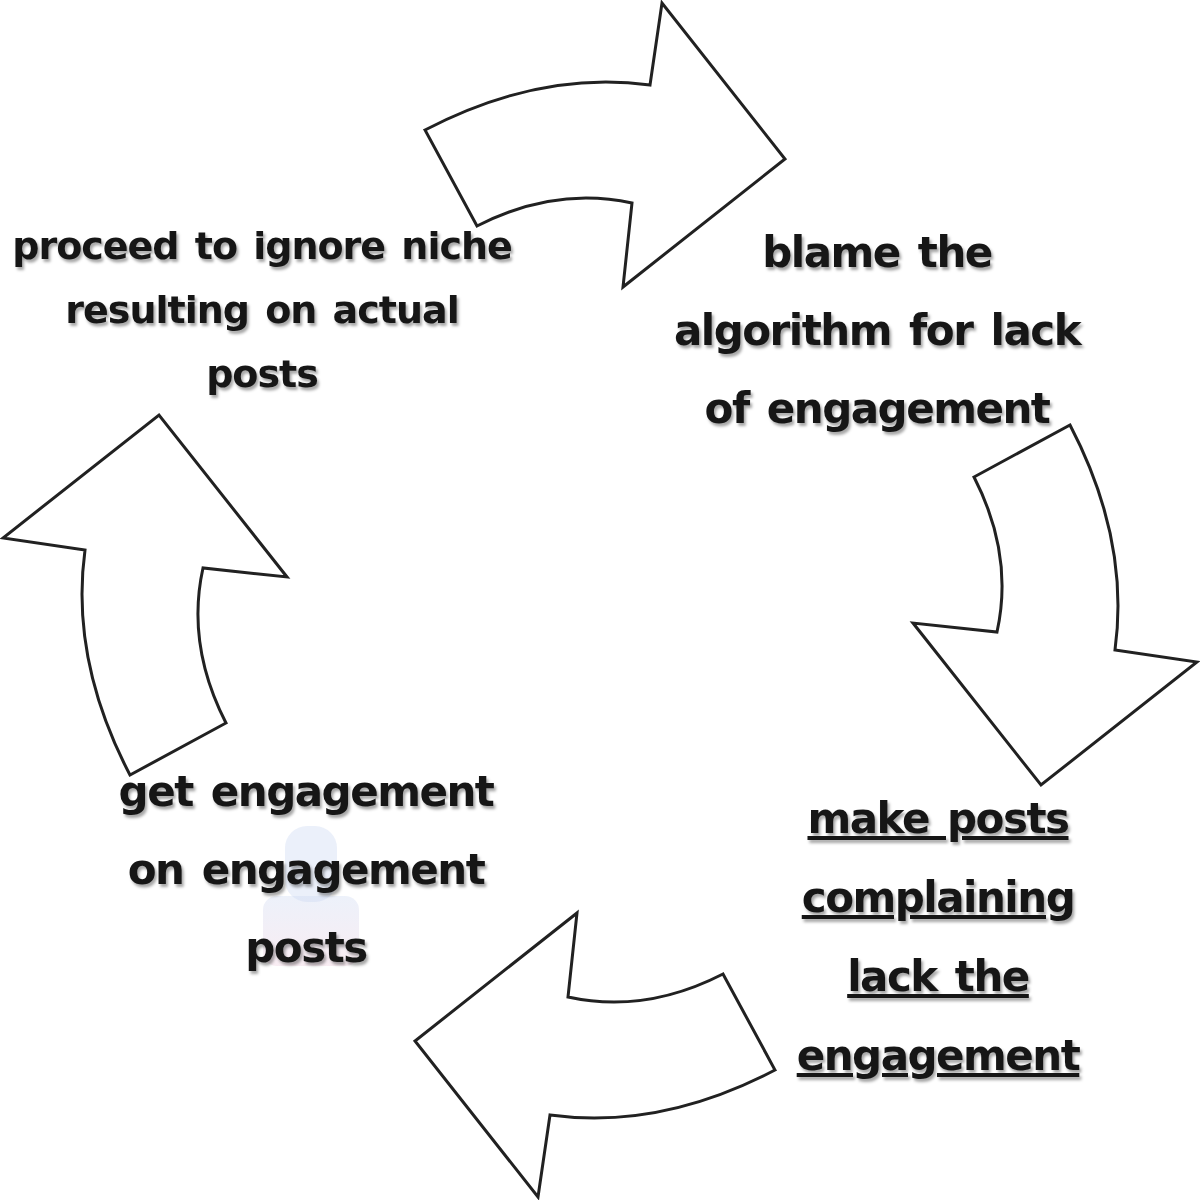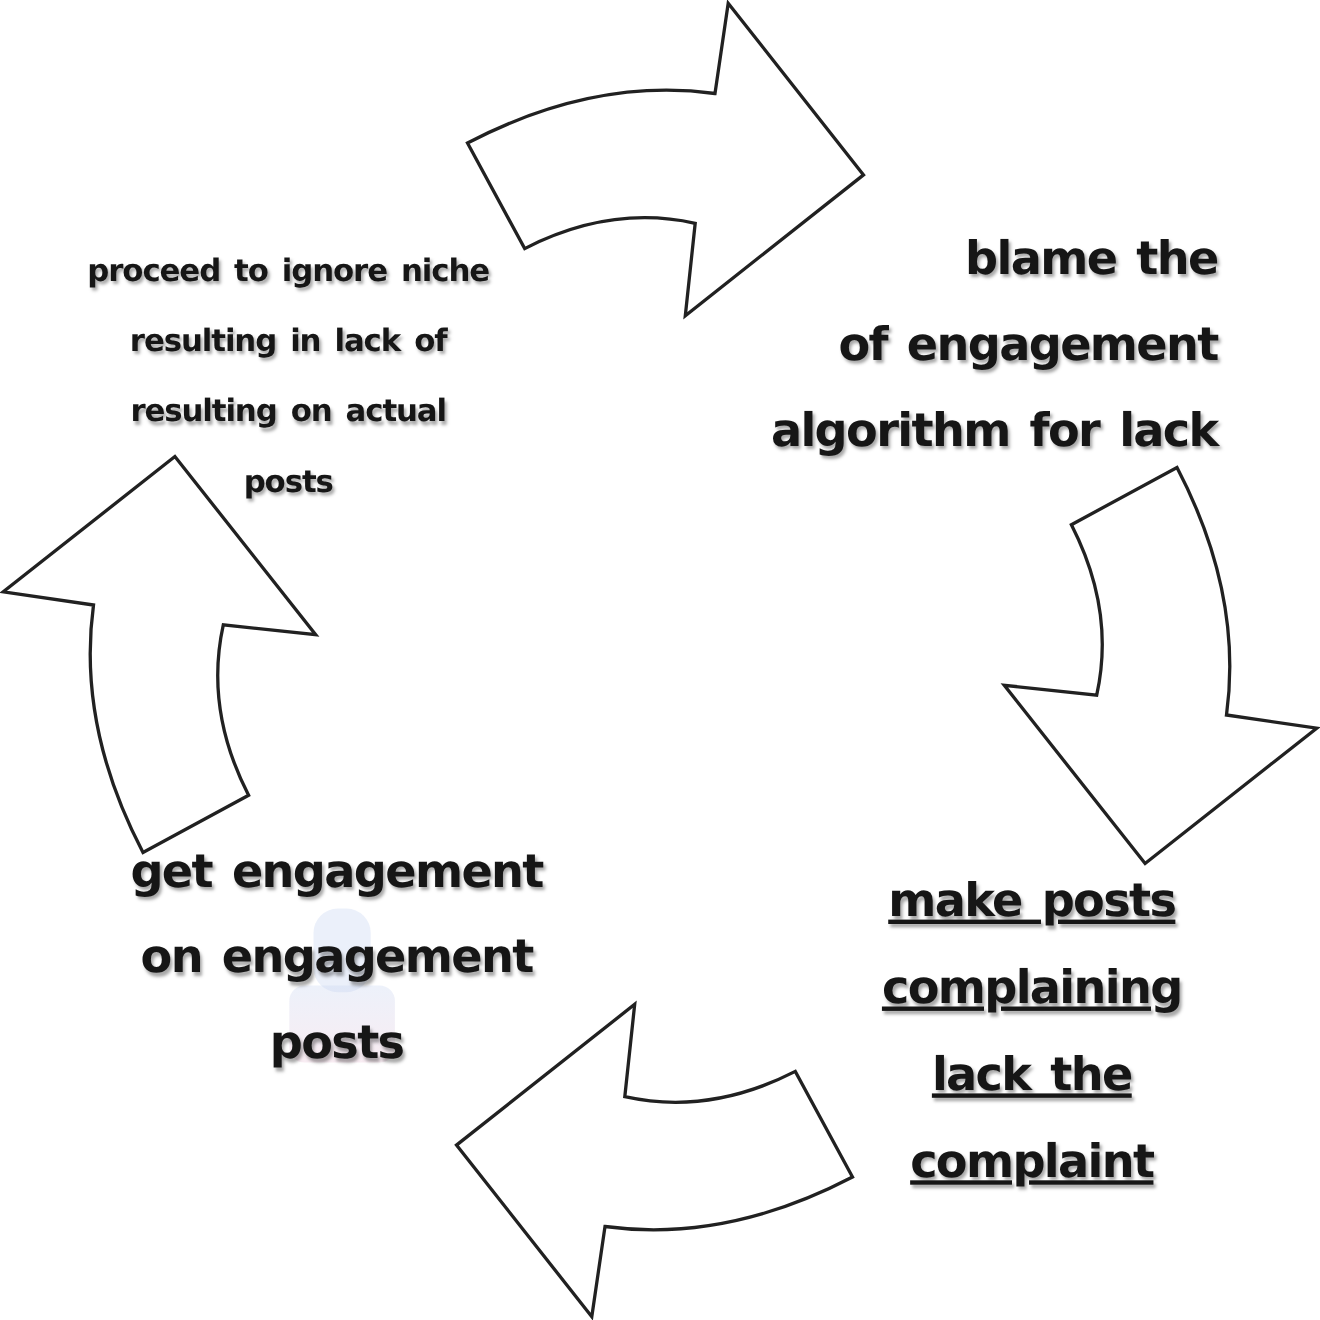--- a/index.html
+++ b/index.html
@@ -25,21 +25,21 @@
   .text-block {
     position: absolute;
     text-align: center;
     font-weight: 700;
     color: #161616;
     text-shadow: 2px 3px 3px rgba(0,0,0,0.35);
     z-index: 2;
   }
   .text-block .line { white-space: nowrap; }
   .tb-small {
-    font-size: 28px;
+    font-size: 38px;
     line-height: 64px;
     letter-spacing: -1px;
     word-spacing: 4px;
   }
   .tb-large {
     font-size: 42px;
     line-height: 78px;
     letter-spacing: -1.5px;
     word-spacing: 5px;
   }
@@ -82,36 +82,35 @@
     <use href="#arrowShape" class="cycle-arrow" transform="rotate(270 600 600)"></use>
   </svg>
 
   <div class="watermark">
     <div class="wm-head"></div>
     <div class="wm-body"></div>
   </div>
 
   <div id="block-top-left" class="text-block tb-small" style="left:12px; top:214px; width:500px;">
     <div class="line">proceed to ignore niche</div>
-    <div class="line">resulting in lack of</div>
     <div class="line">resulting on actual</div>
     <div class="line">posts</div>
   </div>
 
-  <div id="block-top-right" class="text-block tb-large" style="left:647px; top:196px; width:460px;text-align:right;">
+  <div id="block-top-right" class="text-block tb-large" style="left:647px; top:214px; width:460px;">
     <div class="line">blame the</div>
+    <div class="line">algorithm for lack</div>
     <div class="line">of engagement</div>
-    <div class="line">algorithm for lack</div>
   </div>
 
   <div id="block-bottom-right" class="text-block tb-large" style="left:708px; top:779px; width:460px;text-decoration:underline;">
     <div class="line">make posts</div>
     <div class="line">complaining</div>
     <div class="line">lack the</div>
-    <div class="line">complaint</div>
+    <div class="line">engagement</div>
   </div>
 
   <div id="block-bottom-left" class="text-block tb-large" style="left:76px; top:753px; width:460px;">
     <div class="line">get engagement</div>
     <div class="line">on engagement</div>
     <div class="line">posts</div>
   </div>
 
 </div>
 

